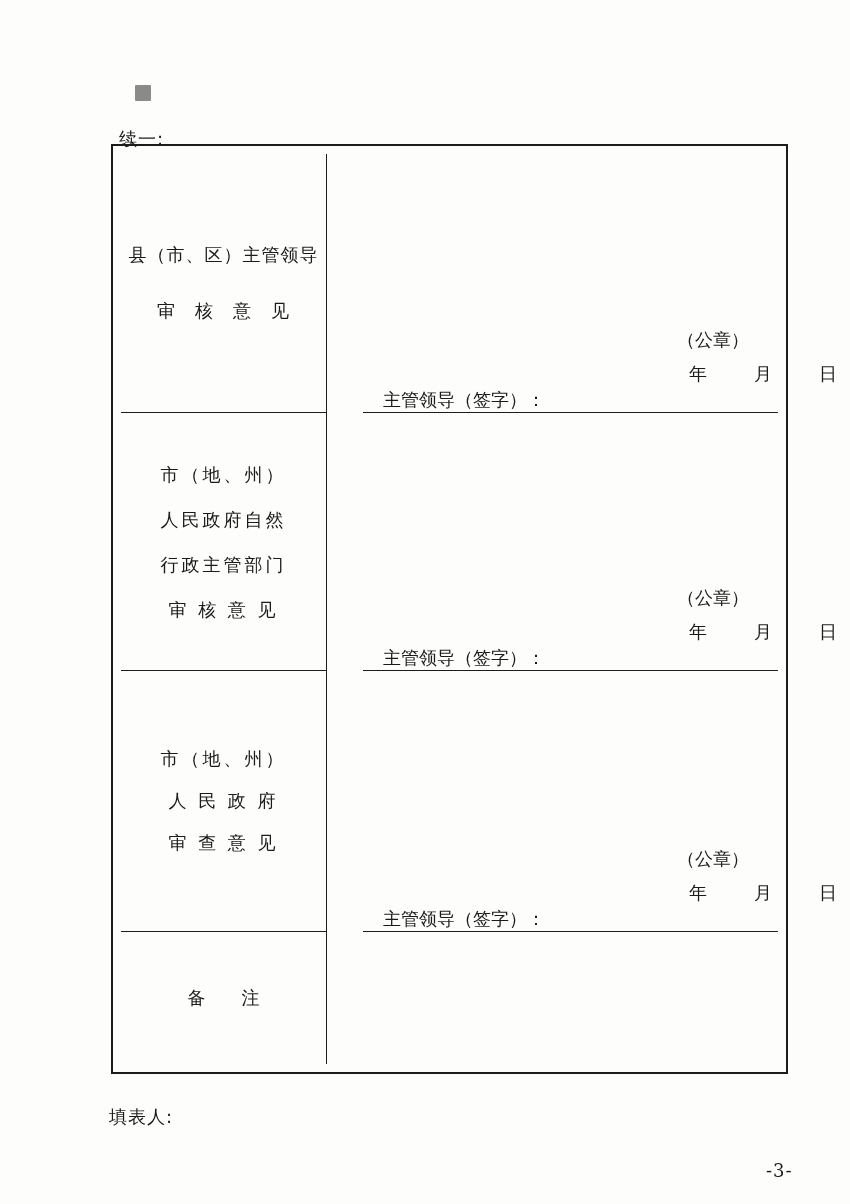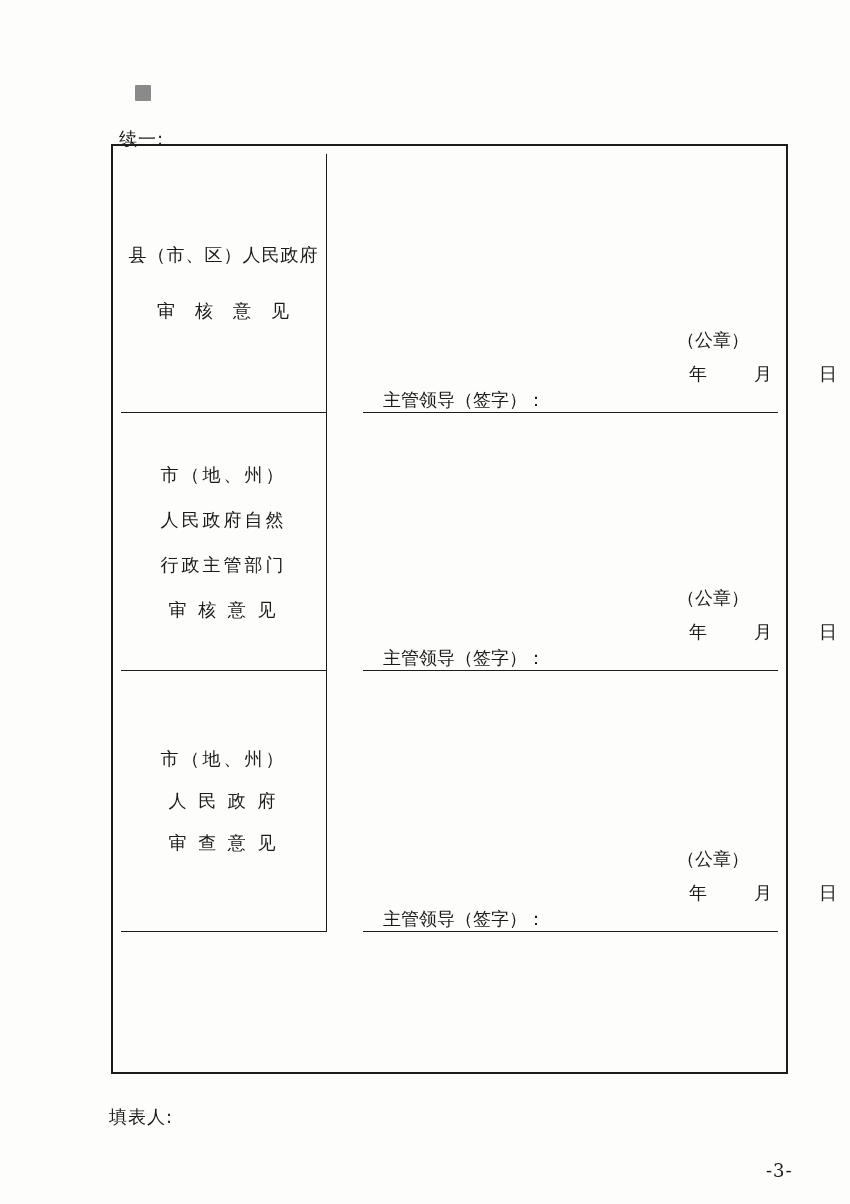--- a/index.html
+++ b/index.html
@@ -70,21 +70,21 @@
 
 <div class="page">
 
   <div class="speck"></div>
 
   <div class="cont-label">续一:</div>
 
   <div class="form-table">
 
     <div class="cell label-cell row1">
-      <span class="line">县（市、区）人民政府</span>
+      <span class="line">县（市、区）主管领导</span>
       <span class="line">审　核　意　见</span>
     </div>
     <div class="cell right-col">
       <span class="seal">（公章）</span>
       <div class="sign-row-wrap">
         <span class="sign-label" style="font-size:18px;">主管领导（签字）：</span>
         <span class="date-group" style="font-size:18px;">
           <span>年</span>
           <span>月</span>
           <span>日</span>
@@ -120,20 +120,23 @@
       <div class="sign-row-wrap">
         <span class="sign-label" style="font-size:18px;">主管领导（签字）：</span>
         <span class="date-group" style="font-size:18px;">
           <span>年</span>
           <span>月</span>
           <span>日</span>
         </span>
       </div>
     </div>
 
+    <div class="cell label-cell row4 last-row">
+      <span class="line">备　　注</span>
+    </div>
     <div class="cell right-col last-row"></div>
 
   </div>
 
   <div class="footer-label">填表人:</div>
 
   <div class="page-number">-3-</div>
 
 </div>
 

